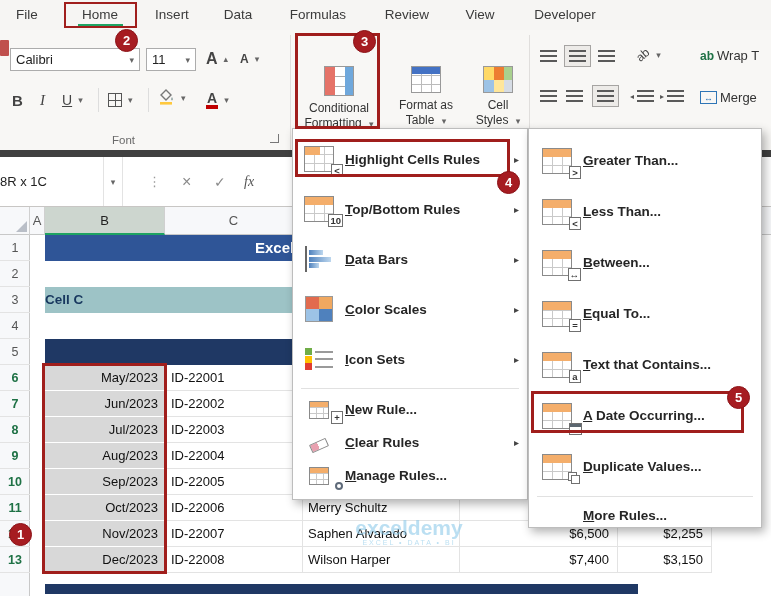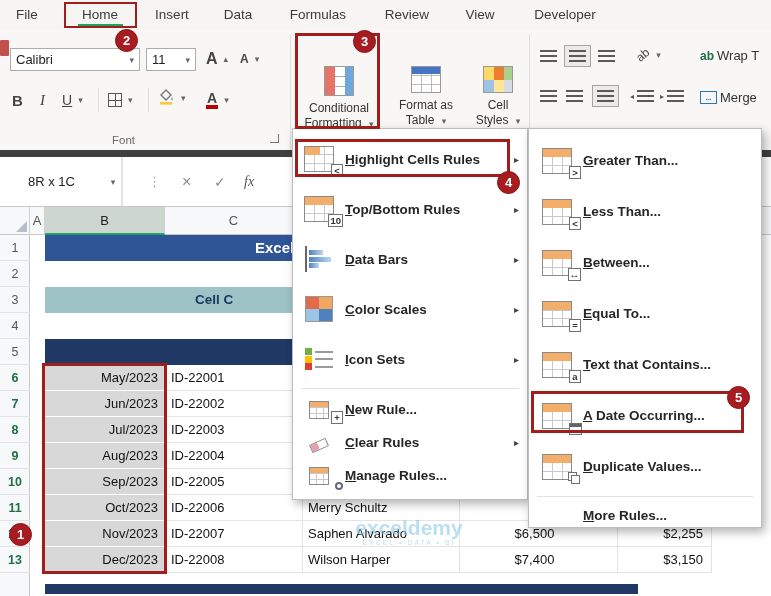--- a/index.html
+++ b/index.html
@@ -48,48 +48,48 @@
   .boxed { border: 1px solid #A6A4A2; background: #EDEBE8; padding: 4px; }
   .orient { display: inline-block; transform: rotate(-40deg); font-size: 12px; color: #444; }
   .ab-ic { font-size: 12px; color: #1E7145; font-weight: 600; }
   .merge-icon { display: inline-flex; width: 17px; height: 13px; border: 1px solid #2E75B6; color: #2E75B6; font-size: 9px; align-items: center; justify-content: center; }
   .rlabel { font-size: 13px; color: #333; white-space: nowrap; }
   .tri { font-size: 8px; color: #555; }
 
   
   .formularow { position: absolute; top: 157px; left: 0; right: 0; height: 50px; background: #fff; border-bottom: 1px solid #C8C6C4; }
   .fitem { position: absolute; top: 0; height: 100%; display: flex; align-items: center; }
-  .namebox { left: 18px; width: 104px; border-right: 1px solid #E3E3E3; padding-left: 10px; color: #222; }
+  .namebox { left: 0; width: 104px; border-right: 1px solid #E3E3E3; color: #222; }
   .namearrow { left: 104px; width: 19px; justify-content: center; border-right: 1px solid #E3E3E3; color: #666; font-size: 9px; }
   .fdots { left: 148px; color: #9a9a9a; font-size: 13px; }
   .fcancel { left: 182px; color: #8a8a8a; font-size: 16px; }
   .fenter { left: 214px; color: #8a8a8a; font-size: 14px; }
   .ffx { left: 244px; color: #555; font-size: 14px; font-style: italic; font-family: "Liberation Serif", serif; }
 
   
   .sheet { position: absolute; top: 207px; left: 0; right: 0; bottom: 0; background: #fff; }
   .colheadbg { position: absolute; top: 0; left: 0; right: 0; height: 28px; background: #F7F8FA; border-bottom: 1px solid #C8C8C8; }
   .corner { position: absolute; left: 0; top: 0; width: 30px; height: 28px; border-right: 1px solid #D0D0D0; }
   .corner::after { content: ""; position: absolute; right: 2px; bottom: 3px; border-left: 11px solid transparent; border-bottom: 11px solid #B9BEC7; }
   .colh { position: absolute; top: 0; height: 28px; line-height: 28px; text-align: center; color: #555; font-size: 13px; border-right: 1px solid #D0D0D0; }
   .colh.selected { background: #CDD6CF; border-bottom: 2px solid #1EA362; color: #222; }
   .gutterbg { position: absolute; left: 0; top: 28px; bottom: 0; width: 30px; background: #F7F8FA; border-right: 1px solid #C8C8C8; }
   .rownum { position: absolute; left: 0; width: 30px; height: 26px; line-height: 26px; text-align: center; font-size: 12.5px; color: #555; border-bottom: 1px solid #E3E3E3; }
   .rownum.sel { color: #1E7145; font-weight: 600; }
   .band { position: absolute; left: 45px; height: 26px; line-height: 26px; }
   .titleband { top: 28px; width: 717px; background: #2F5597; }
   .titleband span { margin-left: 210px; color: #fff; font-weight: 700; font-size: 15px; }
   .tealband { top: 80px; width: 717px; background: #9DC3C6; }
-  .tealband span { margin-left: 150px; color: #17375E; font-weight: 700; font-size: 13.5px; }
+  .tealband span { color: #17375E; font-weight: 700; font-size: 13.5px; }
   .navyband { top: 132px; width: 667px; background: #1F3864; }
   .hcell { position: absolute; top: 132px; height: 26px; line-height: 26px; text-align: center; color: #fff; font-weight: 700; font-size: 13px; background: #1F3864; border-right: 1px solid #3a5280; margin-top: 32px; }
   .mcell { position: absolute; left: 45px; width: 120px; height: 26px; line-height: 26px; background: #D8D8D8; border-bottom: 1px solid #FFF; text-align: right; padding-right: 7px; font-size: 13px; color: #111; }
   .idcell { position: absolute; left: 165px; width: 138px; height: 26px; line-height: 26px; background: #fff; border-bottom: 1px solid #E3E3E3; border-right: 1px solid #E3E3E3; padding-left: 6px; font-size: 13px; color: #111; }
   .dcell { position: absolute; left: 303px; width: 157px; height: 26px; line-height: 26px; background: #fff; border-bottom: 1px solid #E3E3E3; border-right: 1px solid #E3E3E3; padding-left: 5px; font-size: 13px; color: #111; z-index: 1; }
-  .ecell { position: absolute; left: 460px; width: 158px; height: 26px; line-height: 26px; background: #fff; border-bottom: 1px solid #E3E3E3; border-right: 1px solid #E3E3E3; text-align: center; padding-right: 8px; font-size: 13px; color: #111; z-index: 1; }
+  .ecell { position: absolute; left: 460px; width: 158px; height: 26px; line-height: 26px; background: #fff; border-bottom: 1px solid #E3E3E3; border-right: 1px solid #E3E3E3; text-align: right; padding-right: 8px; font-size: 13px; color: #111; z-index: 1; }
   .fcell2 { position: absolute; left: 618px; width: 94px; height: 26px; line-height: 26px; background: #fff; border-bottom: 1px solid #E3E3E3; border-right: 1px solid #E3E3E3; text-align: right; padding-right: 8px; font-size: 13px; color: #111; z-index: 1; }
   .footerband { position: absolute; left: 45px; top: 377px; width: 593px; height: 10px; background: #1F3864; }
   .watermark { position: absolute; left: 350px; top: 310px; width: 118px; text-align: center; color: #8FCBEA; opacity: .6; z-index: 2; }
   .watermark .w1 { font-size: 21px; font-weight: 700; line-height: 22px; }
   .watermark .w2 { font-size: 7px; letter-spacing: 2px; }
 
   
   .menu { position: absolute; left: 292px; top: 128px; width: 236px; height: 372px; background: #fff; border: 1px solid #BDBDBD; box-shadow: 3px 4px 9px rgba(0,0,0,.30); z-index: 10; padding-top: 5px; }
   .submenu { position: absolute; left: 528px; top: 128px; width: 234px; height: 400px; background: #fff; border: 1px solid #BDBDBD; box-shadow: 3px 4px 9px rgba(0,0,0,.30); z-index: 11; padding-top: 6px; }
   .menu-item { display: flex; align-items: center; padding: 0 8px 0 6px; }

